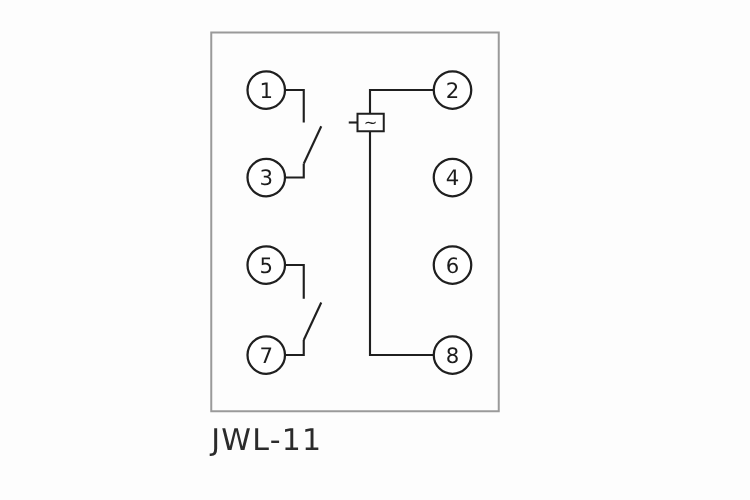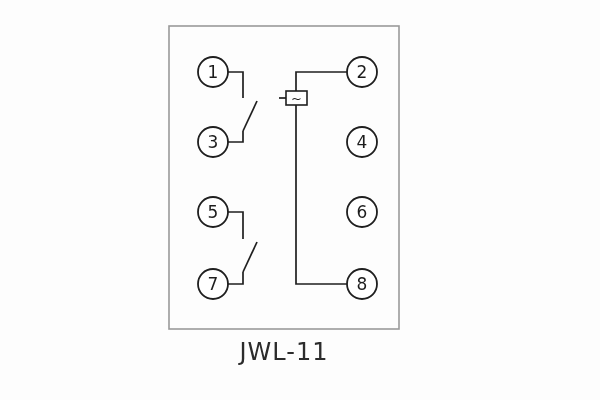--- a/index.html
+++ b/index.html
@@ -18,21 +18,21 @@
   .stage svg {
     position: absolute;
     top: 0;
     left: 0;
   }
   .caption {
     position: absolute;
     left: 169px;
     top: 338px;
     width: 230px;
-    text-align: center;
+    text-align: left;
     font-size: 24px;
     letter-spacing: 1px;
     color: #2b2b2b;
     font-family: "DejaVu Sans", "Liberation Sans", sans-serif;
   }
   .terminal-num {
     font-size: 17px;
     fill: #1d1d1d;
     font-family: "DejaVu Sans", "Liberation Sans", sans-serif;
   }

